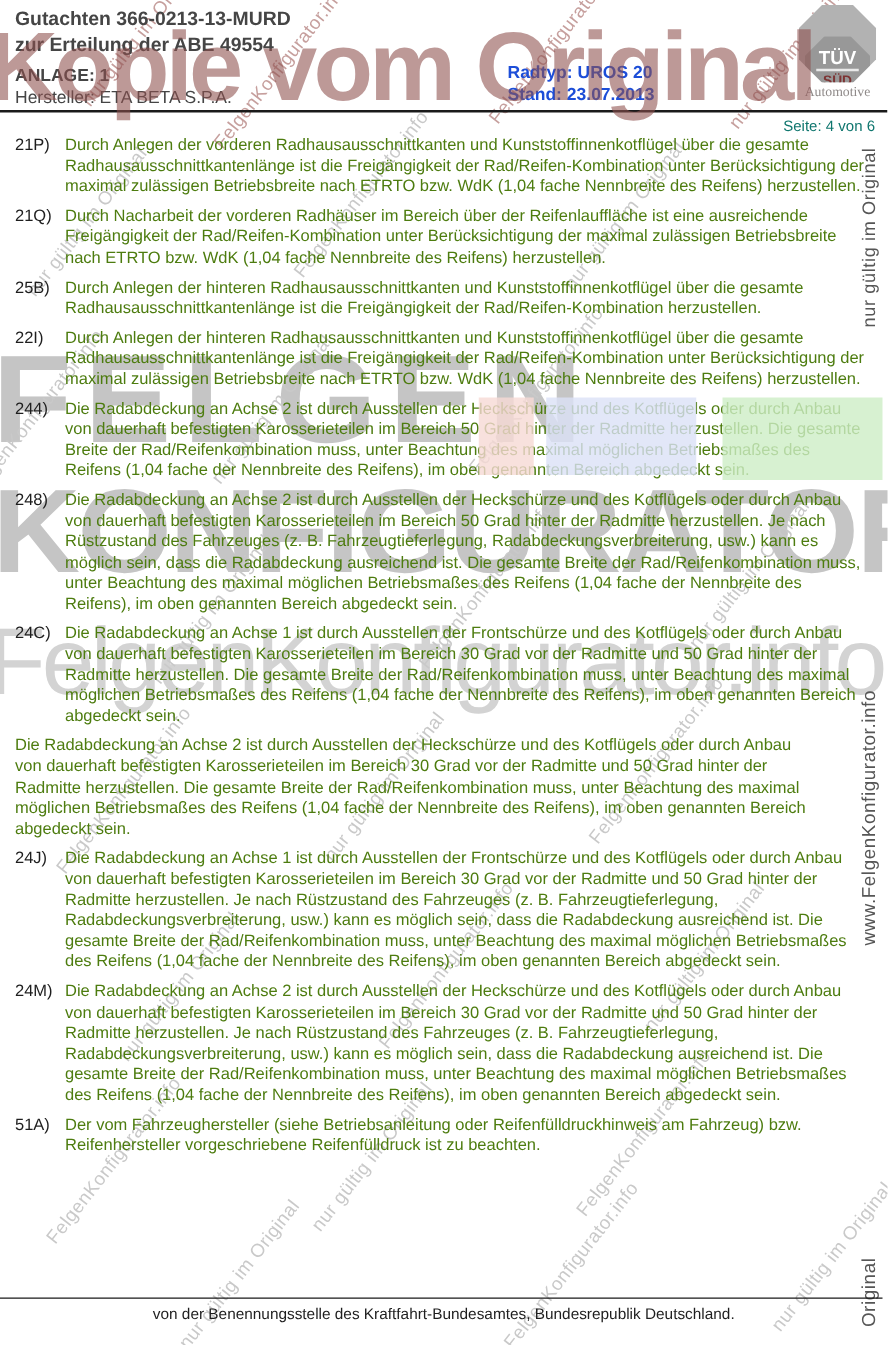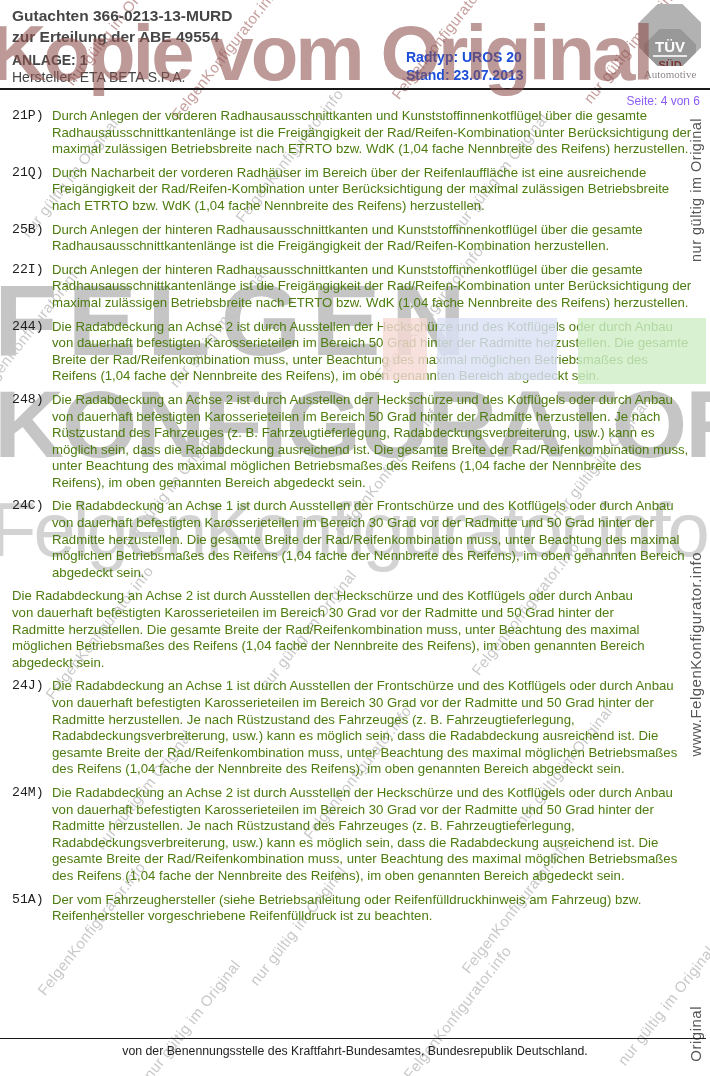--- a/index.html
+++ b/index.html
@@ -18,36 +18,36 @@
   .wm-diag.rose{color:#c69f9d;}
   .wm-copy{position:absolute;left:-10px;top:14px;z-index:6;white-space:nowrap;pointer-events:none;
     font-size:78px;font-weight:700;letter-spacing:-3px;color:#8e504e;opacity:.58;line-height:1;}
   
   .hdr{position:absolute;left:12px;top:5px;z-index:2;color:#454545;}
   .hdr .t1,.hdr .t2{font-size:15.5px;font-weight:700;line-height:21px;}
   .hdr .t3{font-size:14px;font-weight:700;margin-top:5px;line-height:17px;}
   .hdr .t4{font-size:14px;line-height:17px;}
   .hdr-right{position:absolute;left:406px;top:48px;z-index:2;color:#1d4ed8;font-size:14px;line-height:18px;font-weight:bold;}
   .hdr-rule{position:absolute;left:0;top:88px;width:710px;height:2px;background:#1a1a1a;z-index:2;}
-  .page-label{position:absolute;right:10px;top:94px;font-size:12px;color:#8b5cf6;z-index:2;}
+  .page-label{position:absolute;right:10px;top:94px;font-size:12px;color:#0f766e;z-index:2;}
   
   .tuv{position:absolute;left:638px;top:4px;width:64px;z-index:2;text-align:center;}
   .oct{width:62px;height:62px;margin:0 auto;background:#b2b2b2;
     clip-path:polygon(30% 0,70% 0,100% 30%,100% 70%,70% 100%,30% 100%,0 70%,0 30%);
     display:flex;align-items:center;justify-content:center;}
   .oct-in{width:52px;height:52px;background:#989898;
     clip-path:polygon(30% 0,70% 0,100% 30%,100% 70%,70% 100%,30% 100%,0 70%,0 30%);
     display:flex;flex-direction:column;align-items:center;justify-content:center;margin-top:40px;}
   .oct-in .tuv-word{color:#ffffff;font-weight:700;font-size:15px;line-height:15px;border-bottom:2px solid #e9e9e9;padding:0 2px 1px;}
   .oct-in .sud-word{color:#7d3434;font-weight:700;font-size:11px;line-height:12px;margin-top:2px;}
   .tuv-caption{font-size:11px;color:#8f8a89;margin-top:2px;font-family:Liberation Serif, serif;}
   
   .paras{position:absolute;left:12px;top:108px;width:688px;z-index:2;}
   .para{display:flex;margin-bottom:7px;}
-  .para-id{width:40px;flex:0 0 40px;font-size:13.2px;line-height:16.6px;color:#1e1e1e;font-family:Liberation Mono, monospace;}
+  .para-id{width:40px;flex:0 0 40px;font-size:13.2px;line-height:16.6px;color:#1e1e1e;}
   .para-text{flex:1;max-width:640px;font-size:13.2px;line-height:16.6px;color:#4d7c0f;}
   
   .hl{position:absolute;z-index:3;pointer-events:none;opacity:.8;}
   .hl-pink{left:383px;top:318px;width:44px;height:62px;}
   .hl-blue{left:437px;top:318px;width:120px;height:62px;}
   .hl-green{left:578px;top:318px;width:128px;height:66px;}
   
   .edge{position:absolute;z-index:2;color:#565656;writing-mode:vertical-rl;transform:rotate(180deg);
     white-space:nowrap;letter-spacing:.5px;}
   .edge-valid{left:688px;top:118px;font-size:14.5px;}

